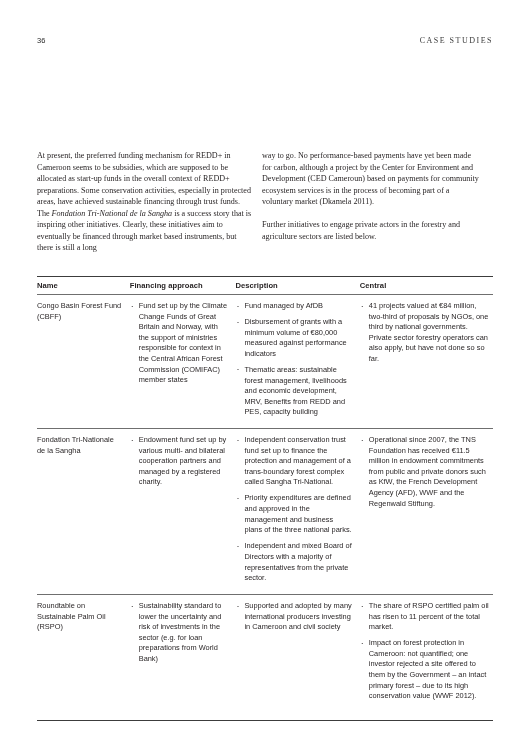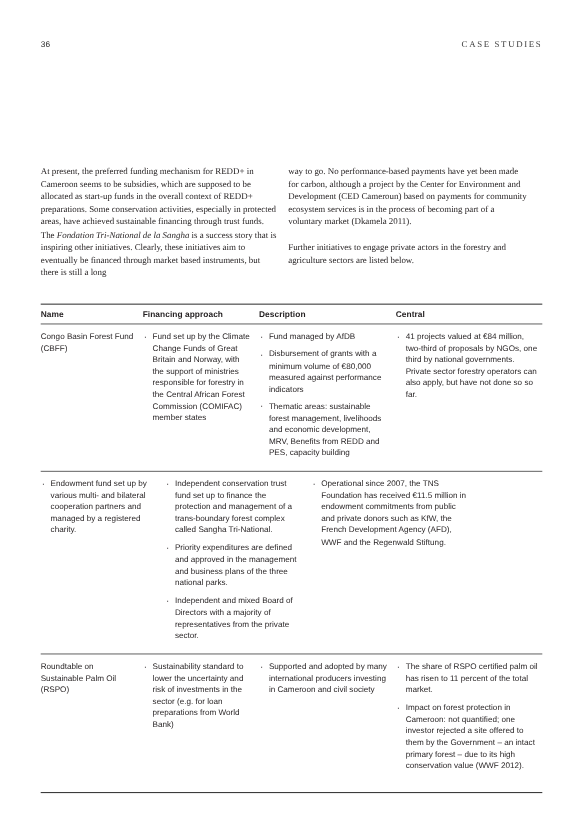--- a/index.html
+++ b/index.html
@@ -190,40 +190,41 @@
       <div class="cell c-desc hcell">Description</div>
       <div class="cell c-res hcell">Central</div>
     </div>
 
     <div class="rule-head"></div>
 
     <div class="trow brow row1-h">
       <div class="cell c-name namecell">Congo Basin Forest Fund (CBFF)</div>
       <div class="cell c-fin">
         <ul class="bullets">
-          <li>Fund set up by the Climate Change Funds of Great Britain and Norway, with the support of ministries responsible for forestry in the Central African Forest Commission (COMIFAC) member states</li>
+          <li>Fund set up by the Climate Change Funds of Great Britain and Norway, with the support of ministries responsible for context in the Central African Forest Commission (COMIFAC) member states</li>
         </ul>
       </div>
       <div class="cell c-desc">
         <ul class="bullets">
           <li>Fund managed by AfDB</li>
           <li>Disbursement of grants with a minimum volume of €80,000  measured against performance indicators</li>
           <li>Thematic areas: sustainable forest management, livelihoods and economic development, MRV, Benefits from REDD and PES, capacity building</li>
         </ul>
       </div>
       <div class="cell c-res">
         <ul class="bullets">
           <li>41 projects valued at €84 million, two-third of proposals by NGOs, one third by national governments. Private sector forestry operators can also apply, but have not done so so far.</li>
         </ul>
       </div>
     </div>
 
     <div class="rule-row"></div>
 
     <div class="trow brow row2-h">
+      <div class="cell c-name namecell">Fondation Tri-Nationale de la Sangha</div>
       <div class="cell c-fin">
         <ul class="bullets">
           <li>Endowment fund set up by various multi- and bilateral cooperation partners and managed by a registered charity.</li>
         </ul>
       </div>
       <div class="cell c-desc">
         <ul class="bullets">
           <li>Independent conservation trust fund set up to finance the protection and management of a trans-boundary forest complex called Sangha Tri-National.</li>
           <li>Priority expenditures are defined and approved in the management and business plans of the three national parks.</li>
           <li>Independent and mixed Board of Directors with a majority of representatives from the private sector.</li>

